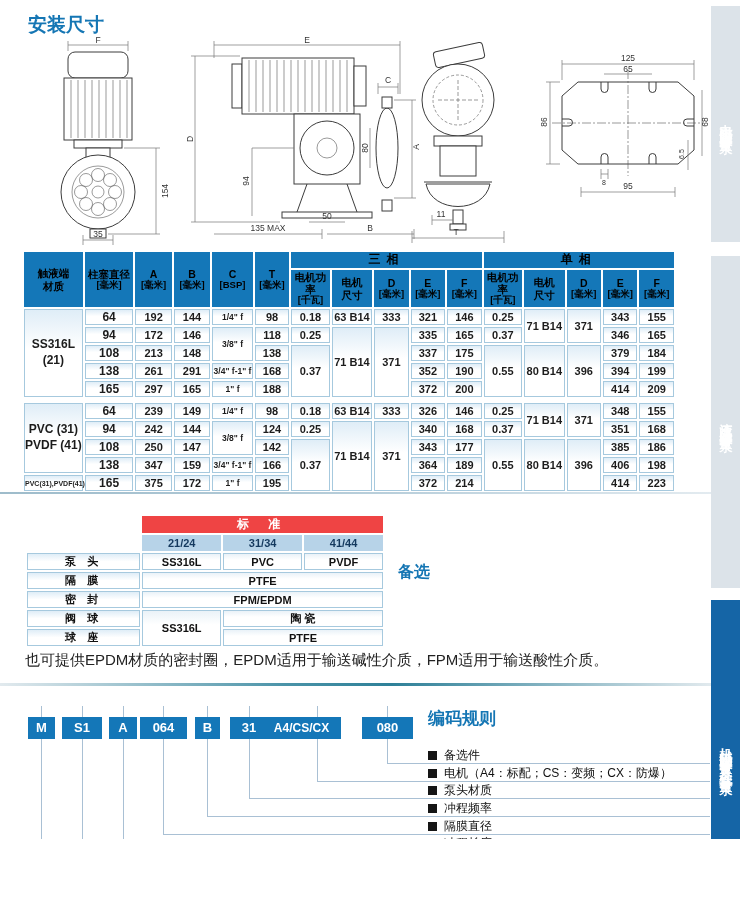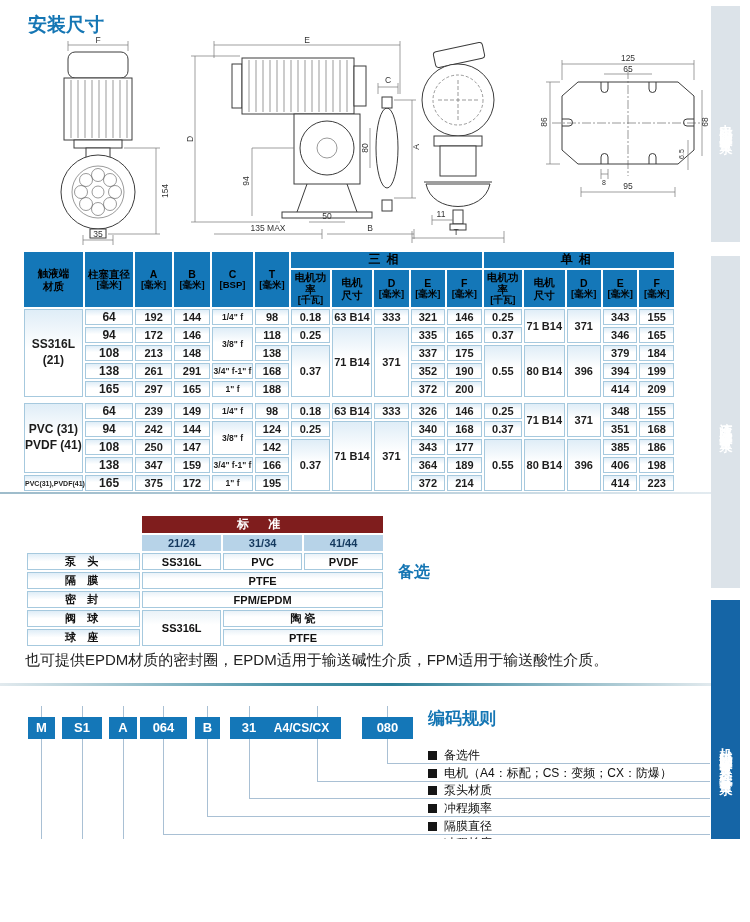--- a/index.html
+++ b/index.html
@@ -31,21 +31,21 @@
   table.dims td.matsmall { font-size: 7px; }
   table.dims tr.sp td { border: none; background: none; height: 2px; }
 
   
   #sep1 { left: 0; top: 492px; width: 712px; height: 2px; background: linear-gradient(90deg, #9ebccb 0%, #b9cfdb 55%, #e3ebf0 100%); }
   #sep2 { left: 0; top: 683px; width: 712px; height: 3px; background: linear-gradient(90deg, #e2eaee 0%, #4a93a8 40%, #2e8098 55%, #e2eaee 100%); }
 
   
   table.std { border-collapse: separate; border-spacing: 2px; table-layout: fixed; width: 360px; }
   table.std th, table.std td { height: 16px; text-align: center; vertical-align: middle; font-size: 11px; padding: 0; }
-  table.std th.title { background: #7f1d1d; color: #fff; font-weight: bold; letter-spacing: 8px; font-size: 12px; }
+  table.std th.title { background: #ef4444; color: #fff; font-weight: bold; letter-spacing: 8px; font-size: 12px; }
   table.std th.sub { background: #b7d3e8; color: #14395e; font-weight: bold; }
   table.std th.lbl { border: 1px solid #a6c9de; background: linear-gradient(180deg, #dfedf7 0%, #ffffff 50%); color: #111; font-weight: bold; letter-spacing: 4px; }
   table.std td { border: 1px solid #a6c9de; background: linear-gradient(180deg, #eaf2f8 0%, #ffffff 40%); color: #111; font-weight: bold; margin-left: 20px; }
   table.std .blank { border: none; background: none; }
 
   #footnote { left: 25px; top: 651px; font-size: 15px; color: #222; }
 
   
   #optional-title { left: 398px; top: 562px; font-size: 16px; font-weight: bold; color: #1576b4; }
   #optional-text { left: 398px; top: 587px; width: 268px; font-size: 12.5px; color: #222; line-height: 1.7; }

